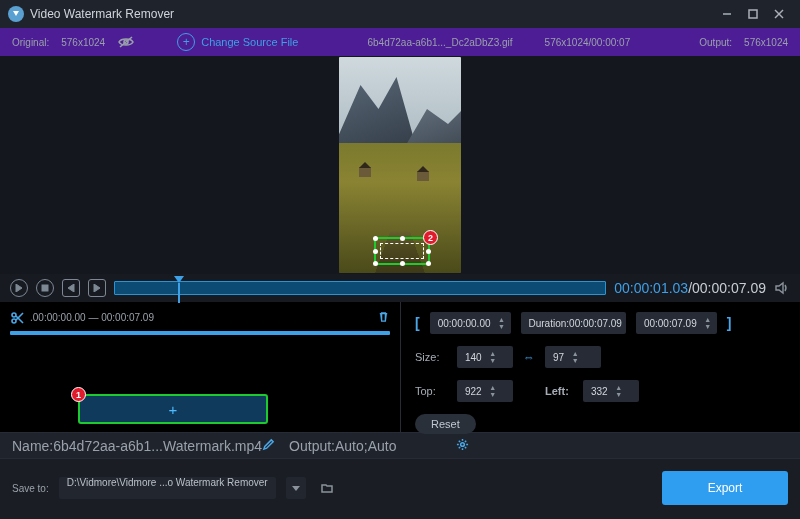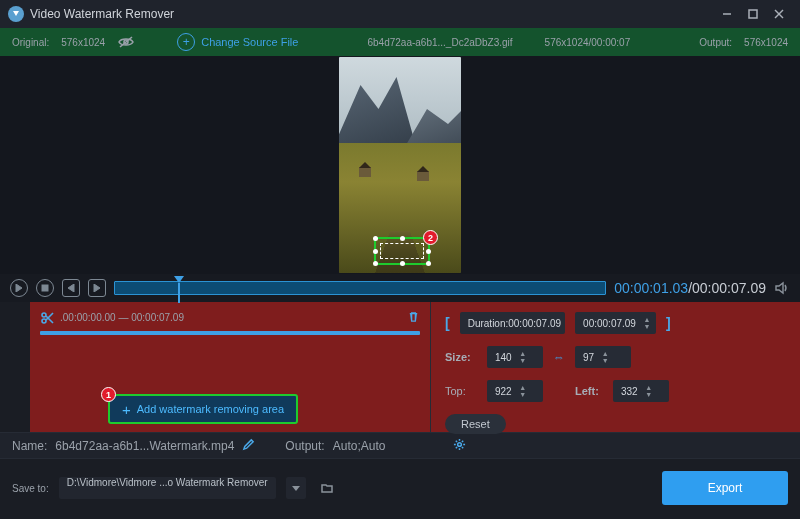--- a/index.html
+++ b/index.html
@@ -4,21 +4,21 @@
 <style>
   * { box-sizing: border-box; margin: 0; padding: 0; font-family: "Segoe UI", Arial, sans-serif; }
   html, body { width: 800px; height: 519px; overflow: hidden; background: #1a1d24; color: #c8cdd4; font-size: 11px; }
   .titlebar { height: 28px; background: #1f232c; display: flex; align-items: center; padding: 1px 8px; }
   .titlebar .logo { width: 16px; height: 16px; border-radius: 50%; background: #5aa0d0; display: flex; align-items: center; justify-content: center; margin-right: 6px; }
   .titlebar .logo svg { width: 10px; height: 10px; fill: #fff; }
   .titlebar .title { flex: 0 0 auto; color: #d0d4da; font-size: 12px; }
   .spacer { flex: 1; }
   .winbtn { width: 26px; height: 20px; display: flex; align-items: center; justify-content: center; color: #aab0b8; }
   .winbtn svg { width: 12px; height: 12px; stroke: #aab0b8; fill: none; stroke-width: 1.5; }
-  .infobar { height: 28px; background: #14532d; display: flex; align-items: center; padding: 0 12px; gap: 12px; color: #9aa1aa; }
+  .infobar { height: 28px; background: #4c1d95; display: flex; align-items: center; padding: 0 12px; gap: 12px; color: #9aa1aa; }
   .infobar .lbl { font-size: 10px; }
   .eye { width: 18px; height: 18px; display: flex; align-items: center; justify-content: center; }
   .eye svg { stroke: #9aa1aa; fill: none; stroke-width: 1.6; }
   .change { display: flex; align-items: center; gap: 6px; color: #3ea0e6; margin-left: 30px; }
   .plus-circ { width: 18px; height: 18px; border: 1.5px solid #3ea0e6; border-radius: 50%; display: flex; align-items: center; justify-content: center; color: #3ea0e6; font-size: 12px; line-height: 1; }
   .preview { height: 218px; background: #14171e; display: flex; align-items: center; justify-content: center; position: relative; }
   .preview-inner { width: 122px; height: 216px; background: #2a3440; position: relative; border-radius: 1px; overflow: hidden; }
   
   .sky { position: absolute; inset: 0 0 60% 0; background: linear-gradient(#cfd9de, #aebcc3); }
   .mtn1 { position: absolute; left: -10px; top: 20px; width: 90px; height: 80px; background: linear-gradient(160deg,#5a6876,#2f3944); clip-path: polygon(0% 100%, 35% 10%, 55% 40%, 75% 0%, 100% 100%); }
@@ -35,41 +35,41 @@
   .pbtn { width: 18px; height: 18px; border: 1.2px solid #7d8893; border-radius: 50%; display: flex; align-items: center; justify-content: center; }
   .pbtn.sq { border-radius: 3px; }
   .pbtn svg { width: 8px; height: 8px; fill: #7d8893; stroke: #7d8893; }
   .scrub { flex: 1; height: 14px; background: #0c4c74; border: 1px solid #2b93d4; position: relative; border-radius: 1px; }
   .scrub .knob { position: absolute; left: 12%; top: -6px; width: 0; height: 0; border-left: 5px solid transparent; border-right: 5px solid transparent; border-top: 7px solid #3ea0e6; }
   .scrub .knob::after { content: ""; position: absolute; left: -1px; top: 0; width: 2px; height: 20px; background: #3ea0e6; }
   .timetxt { font-size: 14px; white-space: nowrap; }
   .timetxt .cur { color: #3ea0e6; }
   .vol { width: 16px; height: 16px; }
   .vol svg { stroke: #8a929b; fill: none; stroke-width: 1.4; }
-  .lower { display: flex; height: 130px; background: #7f1d1d; margin-left: 30px; }
+  .lower { display: flex; height: 130px; background: #000000; }
   .left { width: 400px; padding: 8px 10px; display: flex; flex-direction: column; position: relative; }
   .seghdr { display: flex; align-items: center; gap: 6px; color: #9aa1aa; font-size: 10px; }
   .seghdr .scis { width: 14px; height: 14px; }
   .seghdr .scis svg { stroke: #4aa8e8; fill: none; stroke-width: 1.6; }
   .seghdr .trash { margin-left: auto; }
   .seghdr .trash svg { stroke: #4aa8e8; fill: none; stroke-width: 1.4; width: 13px; height: 13px; }
   .segbar { height: 4px; background: #3ea0e6; margin-top: 6px; border-radius: 1px; }
   .addwrap { margin-top: auto; display: flex; align-items: center; position: relative; }
   .addbtn { width: 190px; height: 30px; border: 2.5px solid #1ecb2e; border-radius: 3px; background: #103a5b; display: flex; align-items: center; justify-content: center; gap: 6px; color: #4dbbff; font-size: 11px; margin-left: 68px; position: relative; }
   .addbtn .pl { font-size: 15px; line-height: 1; }
   .badge1 { position: absolute; top: -9px; left: -9px; width: 15px; height: 15px; background: #e21b2c; border: 1px solid #fff; border-radius: 50%; display: flex; align-items: center; justify-content: center; color: #fff; font-size: 9px; font-weight: 600; }
   .right { flex: 1; border-left: 1px solid #262b35; padding: 10px 14px; display: flex; flex-direction: column; gap: 12px; }
   .row { display: flex; align-items: center; gap: 10px; color: #a6adb6; font-size: 11px; }
   .brk { color: #4aa8e8; font-size: 14px; font-weight: 600; }
   .numfld { display: flex; align-items: center; background: #262b35; border-radius: 2px; height: 22px; padding: 0 4px 0 8px; color: #d2d7dd; font-size: 10px; }
   .stepper { display: flex; flex-direction: column; margin-left: 6px; }
   .stepper span { width: 10px; height: 7px; display: flex; align-items: center; justify-content: center; font-size: 7px; color: #8a929b; cursor: pointer; line-height: 1; }
   .link { color: #3ea0e6; font-size: 12px; }
   .resetbtn { background: #2a303a; padding: 4px 16px; border-radius: 10px; color: #c2c8d0; font-size: 11px; }
-  .footer1 { height: 26px; background: #1f232c; display: flex; align-items: center; padding: 0 12px; gap: 8px; font-size: 12px; color: #9aa1aa; border-top: 1px solid #262b35; }
+  .footer1 { height: 26px; background: #1f232c; display: flex; align-items: center; padding: 0 12px; gap: 0; font-size: 14px; color: #9aa1aa; border-top: 1px solid #262b35; }
   .pen svg, .gear svg { width: 13px; height: 13px; stroke: #4aa8e8; fill: none; stroke-width: 1.6; }
   .footer2 { height: 59px; background: #1a1d24; display: flex; align-items: center; padding: 0 12px; gap: 10px; font-size: 10px; color: #9aa1aa; border-top: 1px solid #262b35; }
   .pathfld { background: #22262f; height: 22px; padding: 0 8px; display: flex; align-items: flex-start; border-radius: 2px; color: #b9c0c8; min-width: 210px; }
   .drop { width: 20px; height: 22px; background: #22262f; display: flex; align-items: center; justify-content: center; border-radius: 2px; }
   .drop svg { width: 8px; height: 8px; fill: #8a929b; }
   .fold { width: 22px; height: 22px; display: flex; align-items: center; justify-content: center; }
   .fold svg { width: 14px; height: 14px; stroke: #8a929b; fill: none; stroke-width: 1.5; }
   .export { margin-left: auto; width: 126px; height: 34px; background: #2f9ef0; border-radius: 3px; display: flex; align-items: center; justify-content: center; color: #fff; font-size: 12px; }
 </style>
 </head>
@@ -190,44 +190,50 @@
       <span>.00:00:00.00 — 00:00:07.09</span>
       <span class="trash"><svg viewBox="0 0 14 14">
             <path d="M3 4 h8 M5 4 v7 M9 4 v7 M4 4 l1 8 h4 l1 -8 M5 4 v-1 h4 v1"></path>
           </svg></span>
     </div>
     <div class="segbar"></div>
     <div class="addwrap">
       <div class="addbtn">
         <div class="badge1">1</div>
         <span class="pl">+</span>
-        <span>Add watermark removing area</span>
       </div>
     </div>
   </div>
 
   <div class="right">
     <div class="row">
       <span class="brk">[</span>
       <div class="numfld">
+        <span>00:00:00.00</span>
+        <div class="stepper">
+            <span>▲</span>
+            <span>▼</span>
+          </div>
+      </div>
+      <div class="numfld">
         <span>Duration:</span>
           <span>00:00:07.09</span>
       </div>
       <div class="numfld">
         <span>00:00:07.09</span>
         <div class="stepper">
             <span>▲</span>
             <span>▼</span>
           </div>
       </div>
       <span class="brk">]</span>
     </div>
 
     <div class="row">
-      <span style="width:32px;font-weight:bold;">Size:</span>
+      <span style="width:32px;">Size:</span>
       <div class="numfld" style="min-width:56px;">
         <span>140</span>
         <div class="stepper">
             <span>▲</span>
             <span>▼</span>
           </div>
       </div>
       <span class="link">⇔</span>
       <div class="numfld" style="min-width:56px;">
         <span>97</span>

